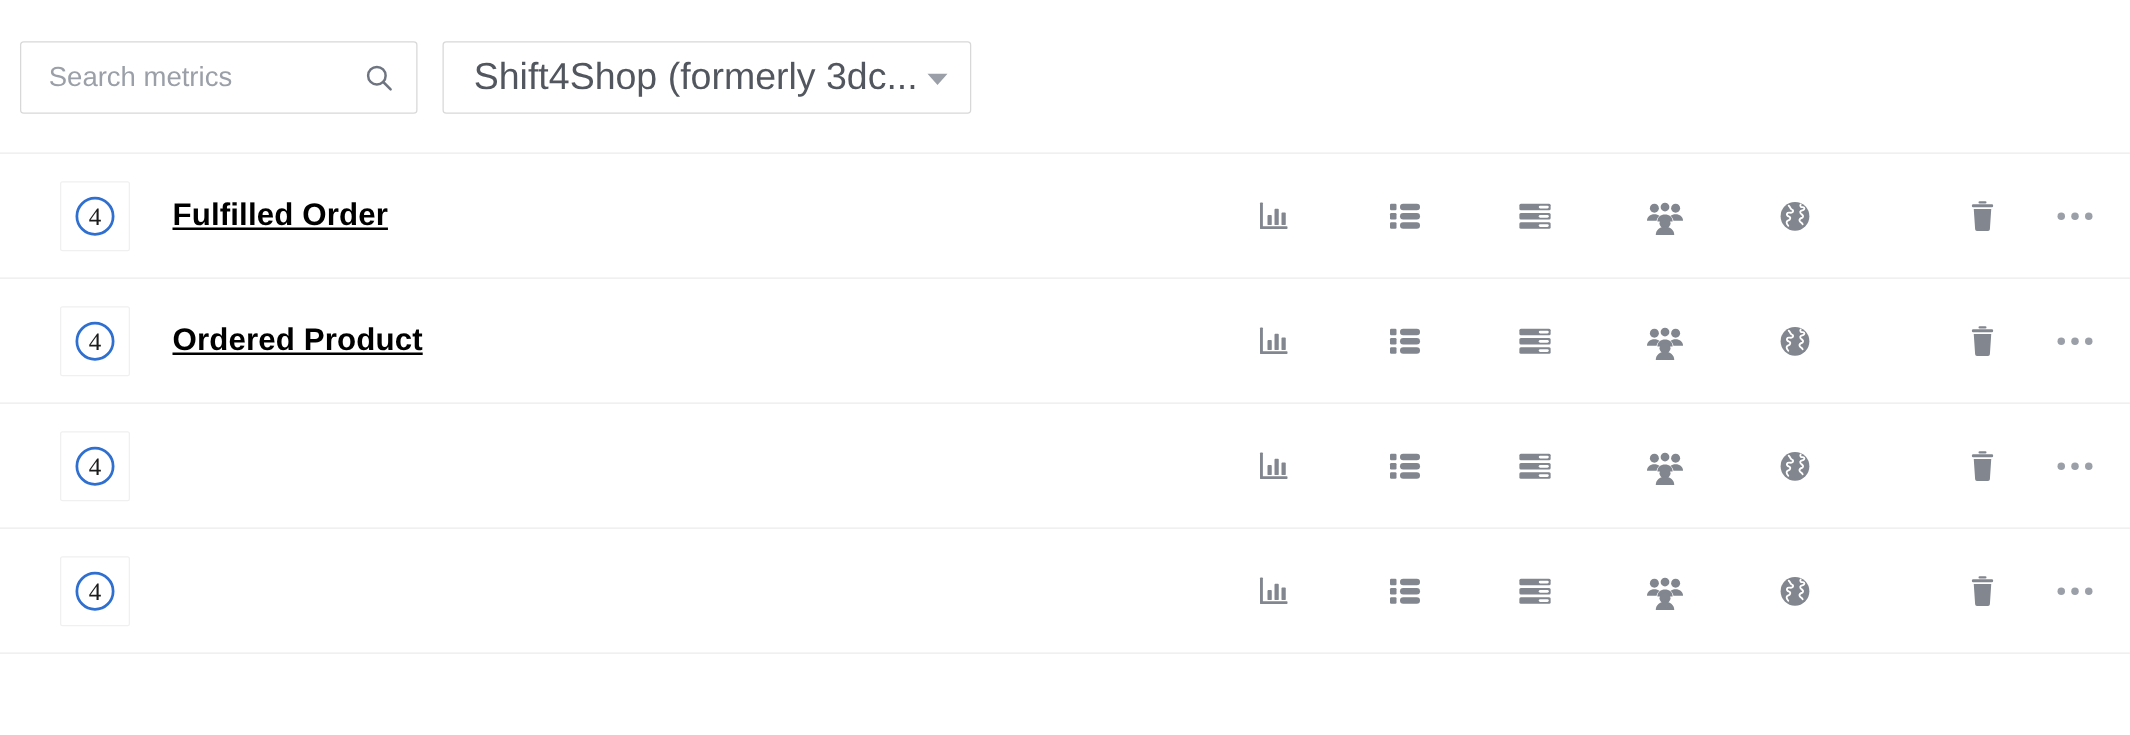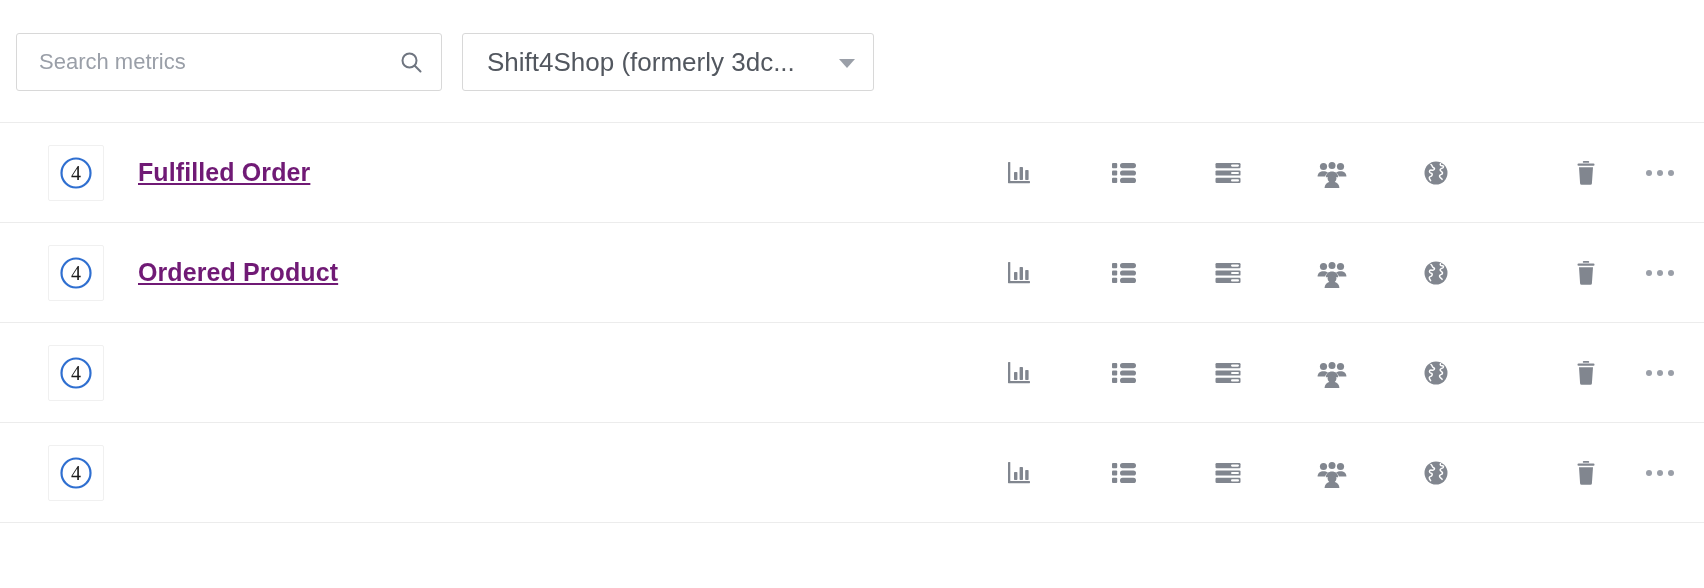--- a/index.html
+++ b/index.html
@@ -15,21 +15,21 @@
   
   .toolbar {
     display: flex;
     align-items: center;
     gap: 20px;
     padding: 24px 0 0 16px;
     height: 100px;
   }
   .search-box {
     position: relative;
-    width: 426px;
+    width: 318px;
     height: 58px;
     border: 1px solid #d8d8d8;
     border-radius: 3px;
     background: #fff;
     display: flex;
     align-items: center;
   }
   .search-input {
     border: 0;
     outline: 0;
@@ -58,21 +58,21 @@
     min-width: 412px;
     border: 1px solid #d8d8d8;
     border-radius: 3px;
     background: #fff;
     display: flex;
     align-items: center;
     padding: 0 42px 0 24px;
     cursor: pointer;
   }
   .dropdown-label {
-    font-size: 26px;
+    font-size: 30px;
     color: #52575f;
     white-space: nowrap;
     overflow: hidden;
   }
   .caret {
     position: absolute;
     right: 18px;
     top: 50%;
     margin-top: -3px;
     width: 0; height: 0;
@@ -108,21 +108,21 @@
     display: flex;
     align-items: center;
     justify-content: center;
     flex: 0 0 auto;
   }
   .logo-badge svg { display: block; }
   .row-label {
     margin-left: 34px;
     font-size: 25px;
     font-weight: bold;
-    color: #701a75;
+    color: #000000;
     letter-spacing: 0.1px;
     white-space: nowrap;
   }
 
   .row-actions {
     display: flex;
     align-items: center;
     flex: 0 0 auto;
   }
   .act {

